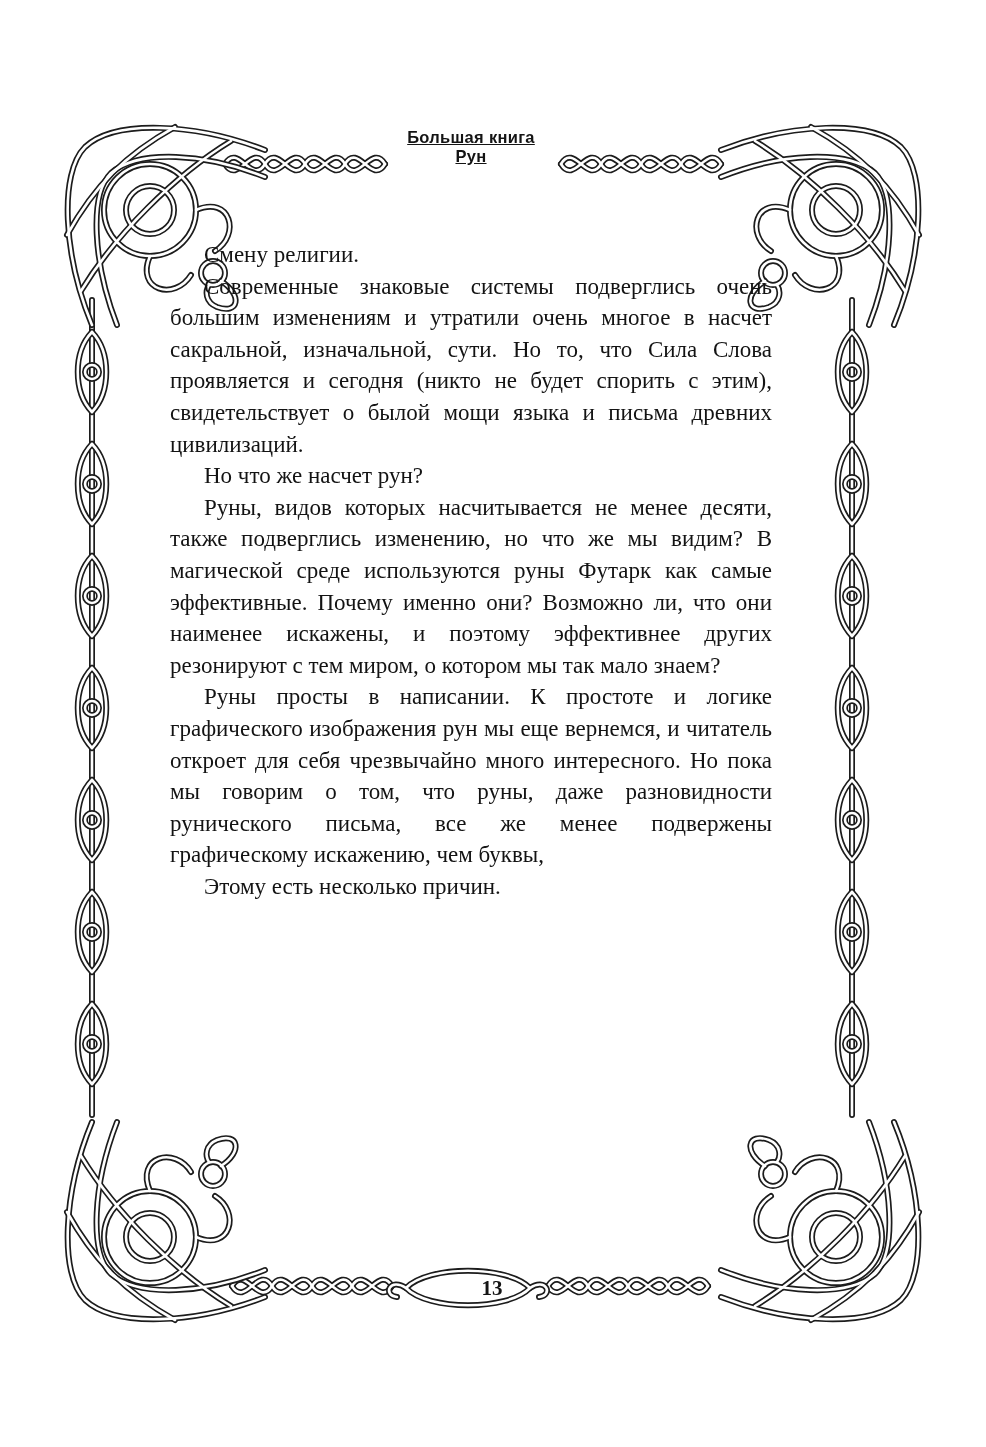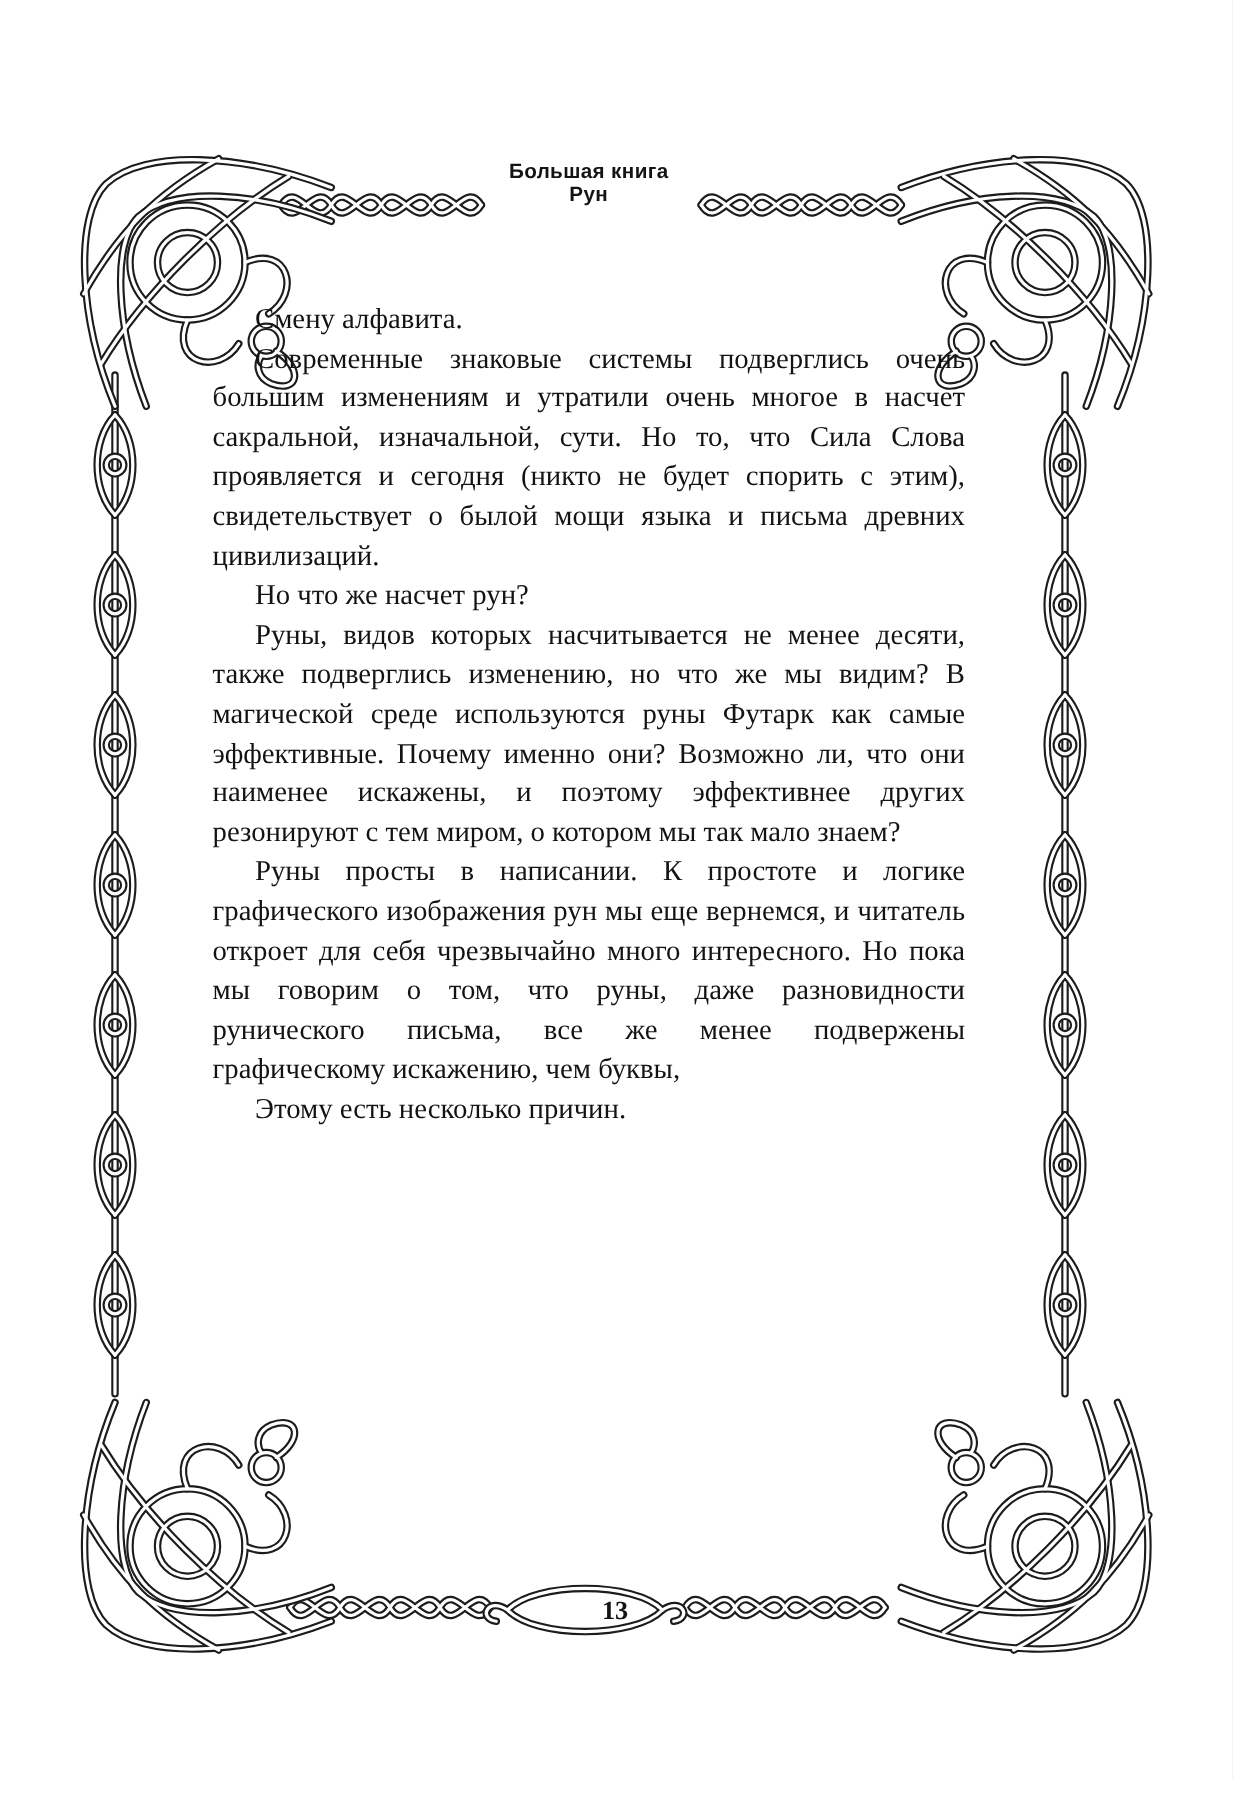--- a/index.html
+++ b/index.html
@@ -16,20 +16,21 @@
   .deco .o{stroke:#1c1c1c;stroke-width:6;fill:none;stroke-linecap:round;stroke-linejoin:round;}
   .deco .i{stroke:#ffffff;stroke-width:2.6;fill:none;stroke-linecap:round;stroke-linejoin:round;}
   .running-head{
     position:absolute;left:341px;top:128px;width:260px;
     text-align:center;
     font-family:"Liberation Sans", sans-serif;
     font-weight:bold;
     font-size:16.5px;line-height:19px;
     letter-spacing:.3px;
     color:#141414;
+    text-decoration:underline;
   }
   .body-text{
     position:absolute;left:170px;top:239px;width:602px;
     font-size:23px;line-height:31.6px;
     text-align:justify;
     hyphens:auto;-webkit-hyphens:auto;
     color:#131313;
   }
   .body-text p{margin:0;text-indent:34px;}
   .page-num{
@@ -142,21 +143,21 @@
         <use href="#lensP" class="i"></use>
       </g>
   </svg>
 
   <div class="running-head">
     <div>Большая книга</div>
     <div>Рун</div>
   </div>
 
   <div class="body-text">
-    <p>Смену алфавита.</p>
+    <p>Смену религии.</p>
     <p>Современные знаковые системы подверглись очень большим изменениям и утратили очень многое в насчет сакральной, изначальной, сути. Но то, что Сила Слова проявляется и сегодня (никто не будет спорить с этим), свидетельствует о былой мощи языка и письма древних цивилизаций.</p>
     <p>Но что же насчет рун?</p>
     <p>Руны, видов которых насчитывается не менее десяти, также подверглись изменению, но что же мы видим? В магической среде используются руны Футарк как самые эффективные. Почему именно они? Возможно ли, что они наименее искажены, и поэтому эффективнее других резонируют с тем миром, о котором мы так мало знаем?</p>
     <p>Руны просты в написании. К простоте и логике графического изображения рун мы еще вернемся, и читатель откроет для себя чрезвычайно много интересного. Но пока мы говорим о том, что руны, даже разновидности рунического письма, все же менее подвержены графическому искажению, чем буквы,</p>
     <p>Этому есть несколько причин.</p>
   </div>
 
   <div class="page-num">13</div>
 
 </div>

